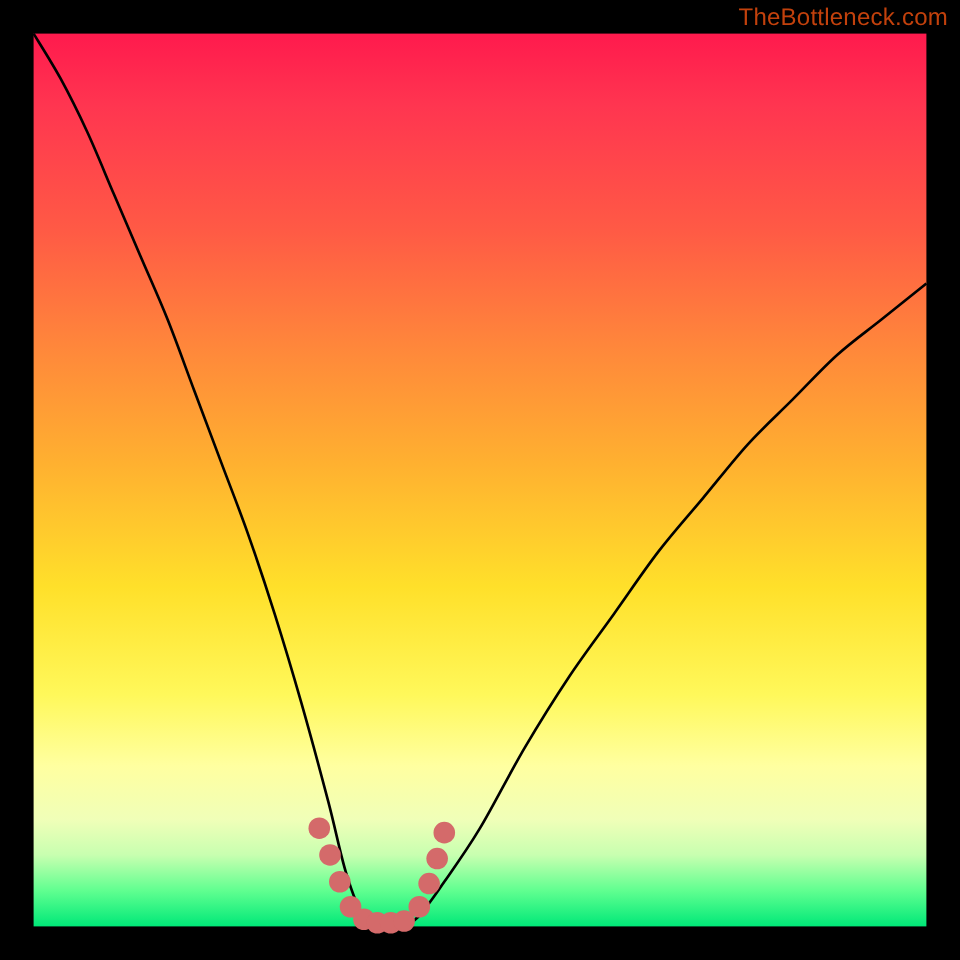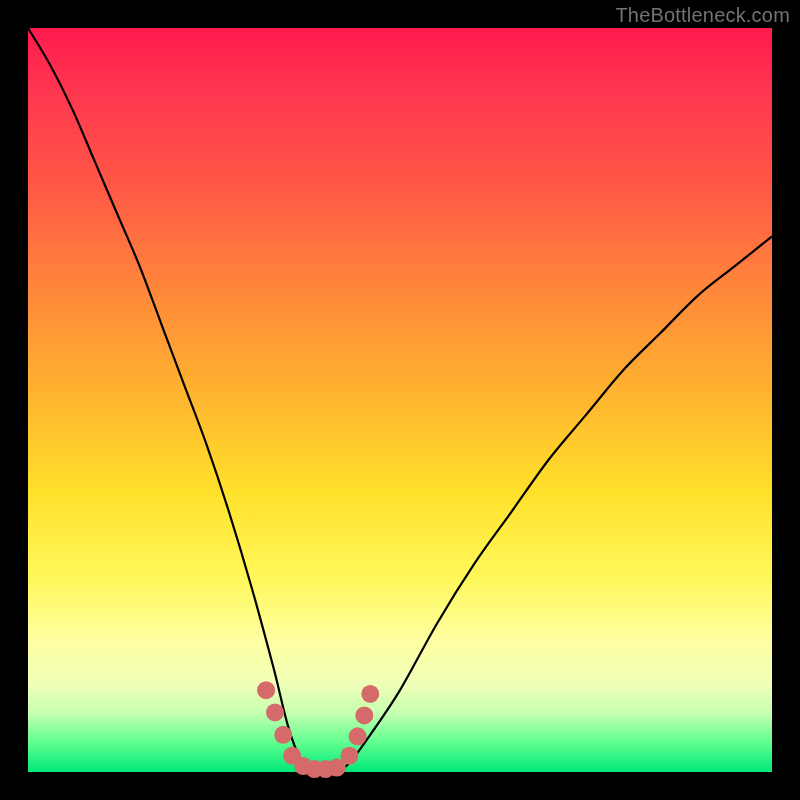--- a/index.html
+++ b/index.html
@@ -38,21 +38,21 @@
       #f0ffb8 88%,
       #c8ffb0 92%,
       #60ff90 96%,
       #00e878 100%
     );
   }
   .watermark {
     position: absolute;
     top: 4px;
     right: 10px;
-    color: #737373;
+    color: #c2410c;
     font-size: 20px;
     letter-spacing: 0.2px;
     font-weight: 400;
   }
   svg.curve {
     position: absolute;
     left: 0;
     top: 0;
     width: 744px;
     height: 744px;

